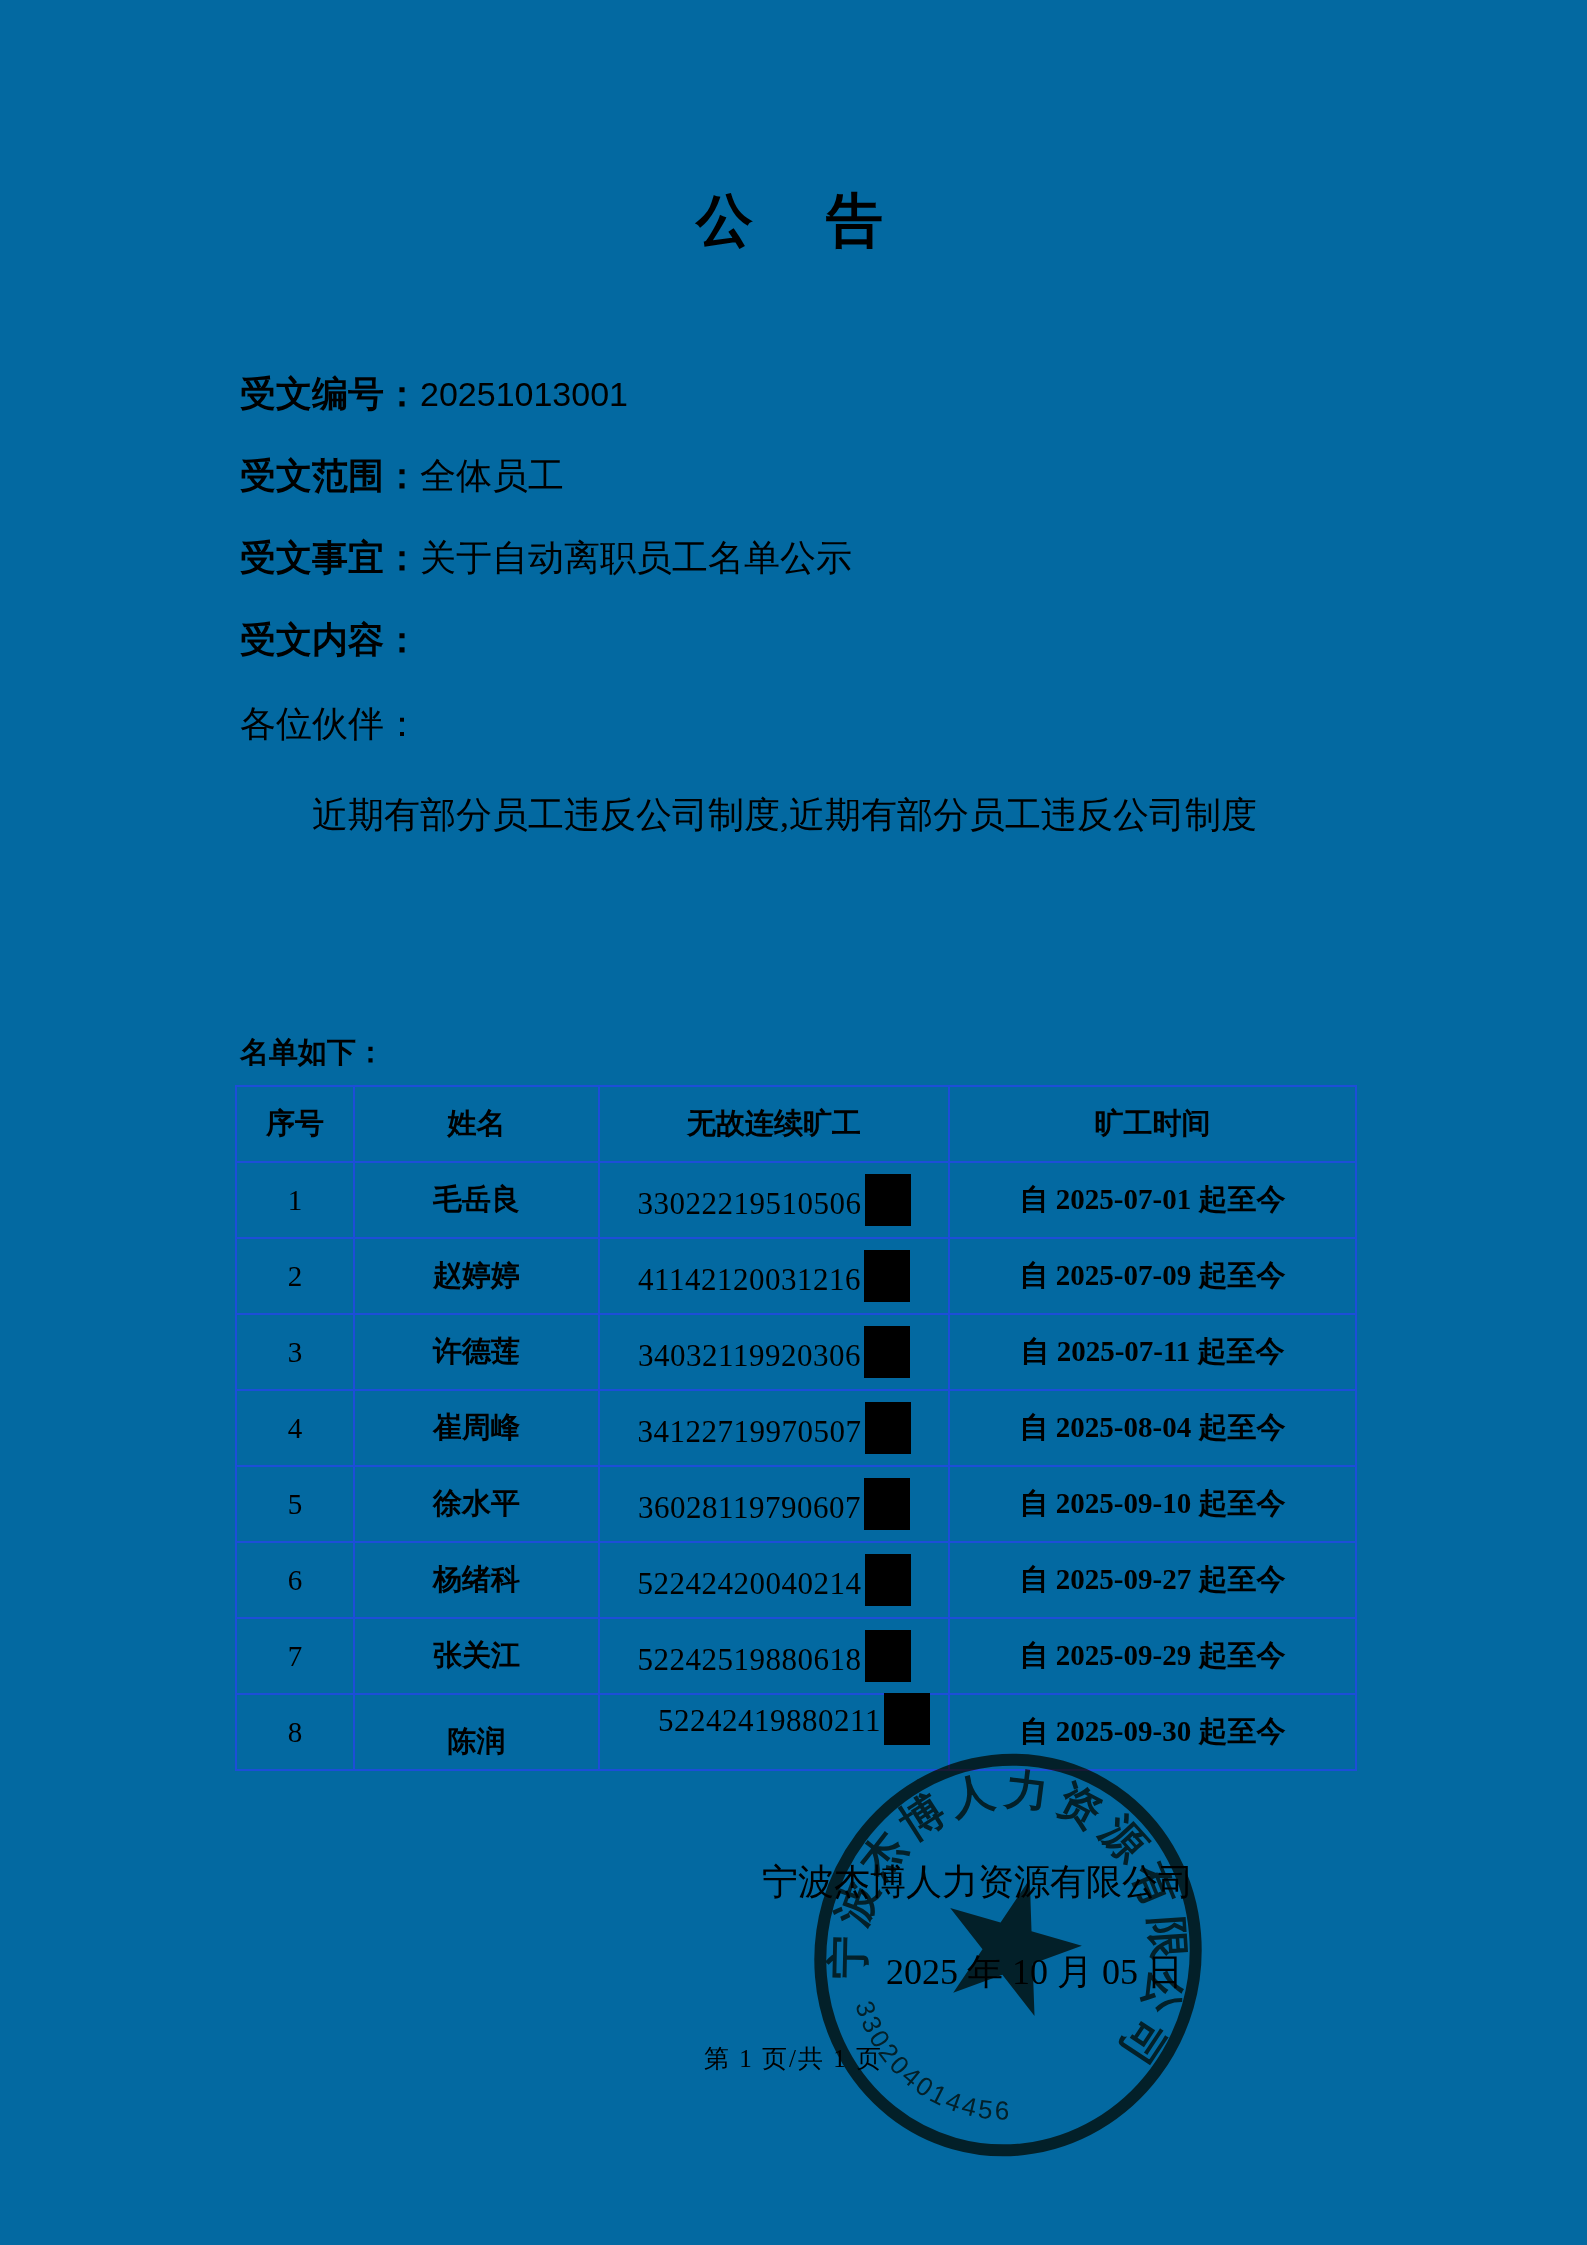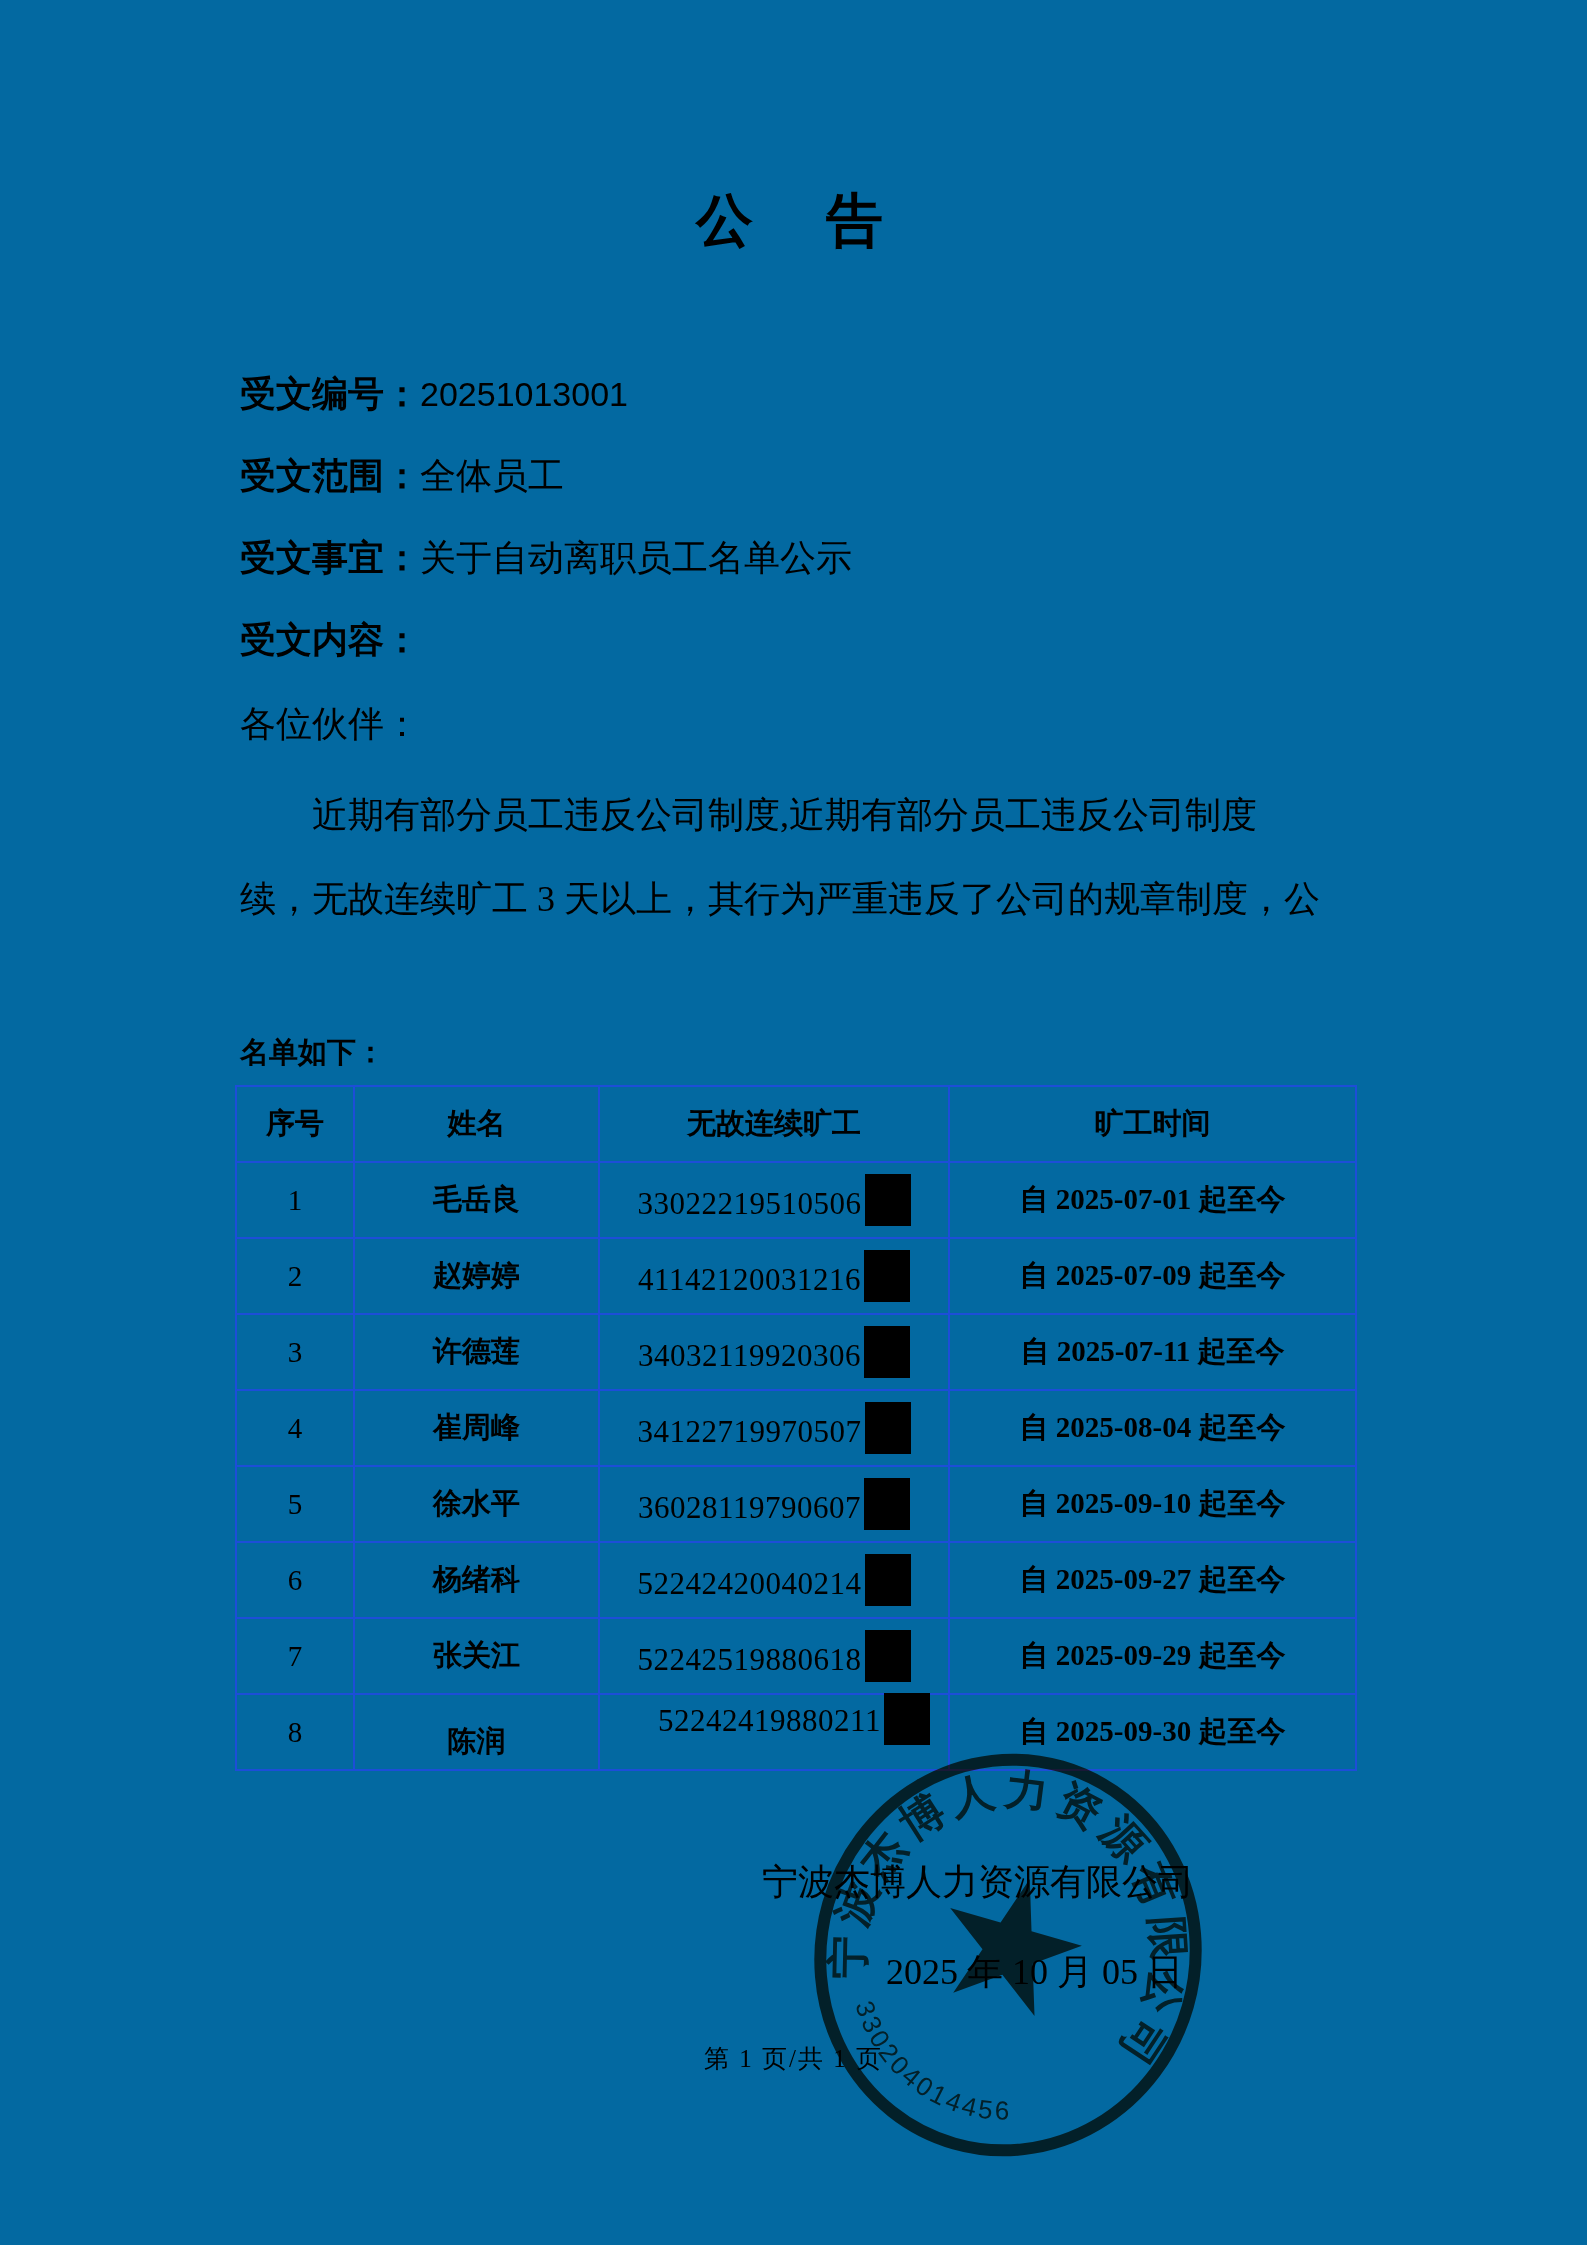--- a/index.html
+++ b/index.html
@@ -80,21 +80,20 @@
     </div>
     <div class="meta-row">
       <span class="meta-label">受文内容：</span><span class="meta-value"></span>
     </div>
   </div>
 
   <div class="salutation">各位伙伴：</div>
 
   <div class="body-par">
     <div class="body-line indent">近期有部分员工违反公司制度,近期有部分员工违反公司制度</div>
-    <div class="body-line">续，无故连续旷工 3 天以上，其行为严重违反了公司的规章制度，公</div>
   </div>
 
   <div class="list-intro">名单如下：</div>
 
   <table class="roster">
     <colgroup>
         <col class="c-no">
         <col class="c-name">
         <col class="c-id">
         <col class="c-period">

